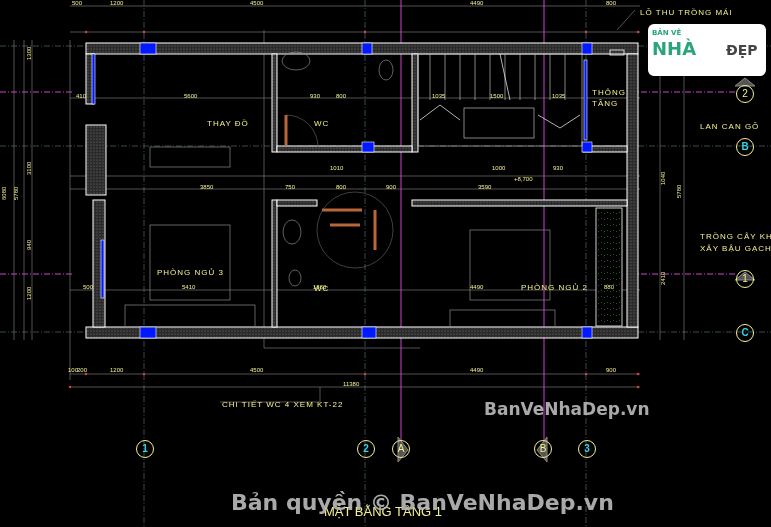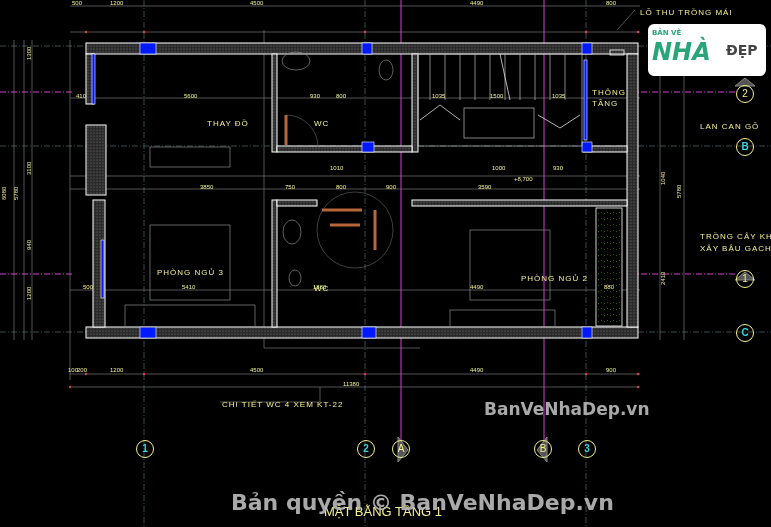--- a/index.html
+++ b/index.html
@@ -5,21 +5,21 @@
   html, body { margin:0; padding:0; background:#000; }
   body { width:771px; height:527px; overflow:hidden; position:relative; font-family:"Liberation Sans", sans-serif; }
   #canvas { position:absolute; left:0; top:0; width:771px; height:527px; }
   .lbl { position:absolute; color:#f4f08c; font-family:"Liberation Sans", sans-serif; white-space:nowrap; letter-spacing:1px; }
   .room { font-size:8px;margin-top:18px; }
   .note { font-size:8px; }
   .title { font-size:13px; letter-spacing:0; }
   .wm { position:absolute; color:#b8b8b8; font-family:"DejaVu Sans", sans-serif; font-weight:bold; white-space:nowrap; opacity:0.92; }
   .logo { position:absolute; left:648px; top:24px; width:118px; height:52px; background:#fff; border-radius:6px; }
   .logo .t1 { position:absolute; left:4px; top:5px; font-size:7px; font-weight:bold; color:#2aa57a; font-family:"DejaVu Sans", sans-serif; }
-  .logo .t2 { position:absolute; left:4px; top:14px; font-size:24px; font-weight:bold; color:#2aa57a; font-family:"DejaVu Sans", sans-serif;font-style:italic; }
+  .logo .t2 { position:absolute; left:4px; top:14px; font-size:18px; font-weight:bold; color:#2aa57a; font-family:"DejaVu Sans", sans-serif; }
   .logo .t3 { position:absolute; left:78px; top:18px; font-size:14px; font-weight:bold; color:#444; font-family:"DejaVu Sans", sans-serif; }
   .dim { position:absolute; color:#f4f08c; font-size:6px; font-family:"Liberation Sans", sans-serif; white-space:nowrap; }
   .dimv { position:absolute; color:#f4f08c; font-size:6px; font-family:"Liberation Sans", sans-serif; white-space:nowrap; transform:rotate(-90deg); transform-origin:left top; }
   .grid-bubble { position:absolute; width:16px; height:16px; border:1px solid #f4f08c; border-radius:50%; color:#36d4e0; font-size:10px; font-weight:bold; text-align:center; line-height:16px; font-family:"Liberation Sans", sans-serif; }
   .grid-bubble.yl { color:#f4f08c; font-weight:normal; }
 </style>
 </head>
 <body>
 
 <svg id="canvas" width="771" height="527" viewBox="0 0 771 527" xmlns="http://www.w3.org/2000/svg">
@@ -169,21 +169,21 @@
     <polygon points="735,86 745,78 755,86"></polygon>
     <polygon points="735,280 745,272 755,280"></polygon>
   </g>
 </svg>
 
 <div class="lbl room" style="left:207px;top:101px;">THAY ĐỒ</div>
 <div class="lbl room" style="left:314px;top:101px;">WC</div>
 <div class="lbl room" style="left:592px;top:69px;width:30px;white-space:normal;line-height:11px;">THÔNG TẦNG</div>
 <div class="lbl room" style="left:157px;top:250px;">PHÒNG NGỦ 3</div>
 <div class="lbl room" style="left:314px;top:266px;">WC</div>
-<div class="lbl room" style="left:477px;top:256px;padding-left:44px;">PHÒNG NGỦ 2</div>
+<div class="lbl room" style="left:477px;top:265px;padding-left:44px;">PHÒNG NGỦ 2</div>
 
 <div class="lbl note" style="left:640px;top:8px;">LỖ THU TRỒNG MÁI</div>
 <div class="lbl note" style="left:700px;top:122px;">LAN CAN GỖ</div>
 <div class="lbl note" style="left:700px;top:232px;">TRỒNG CÂY KHÔ</div>
 <div class="lbl note" style="left:700px;top:244px;">XÂY BẬU GẠCH 11</div>
 <div class="lbl note" style="left:222px;top:400px;">CHI TIẾT WC 4 XEM KT-22</div>
 
 <div class="dim" style="left:514px;top:176px;">+8,700</div>
 
 <div class="dim" style="left:72px;top:0px;">500</div>

